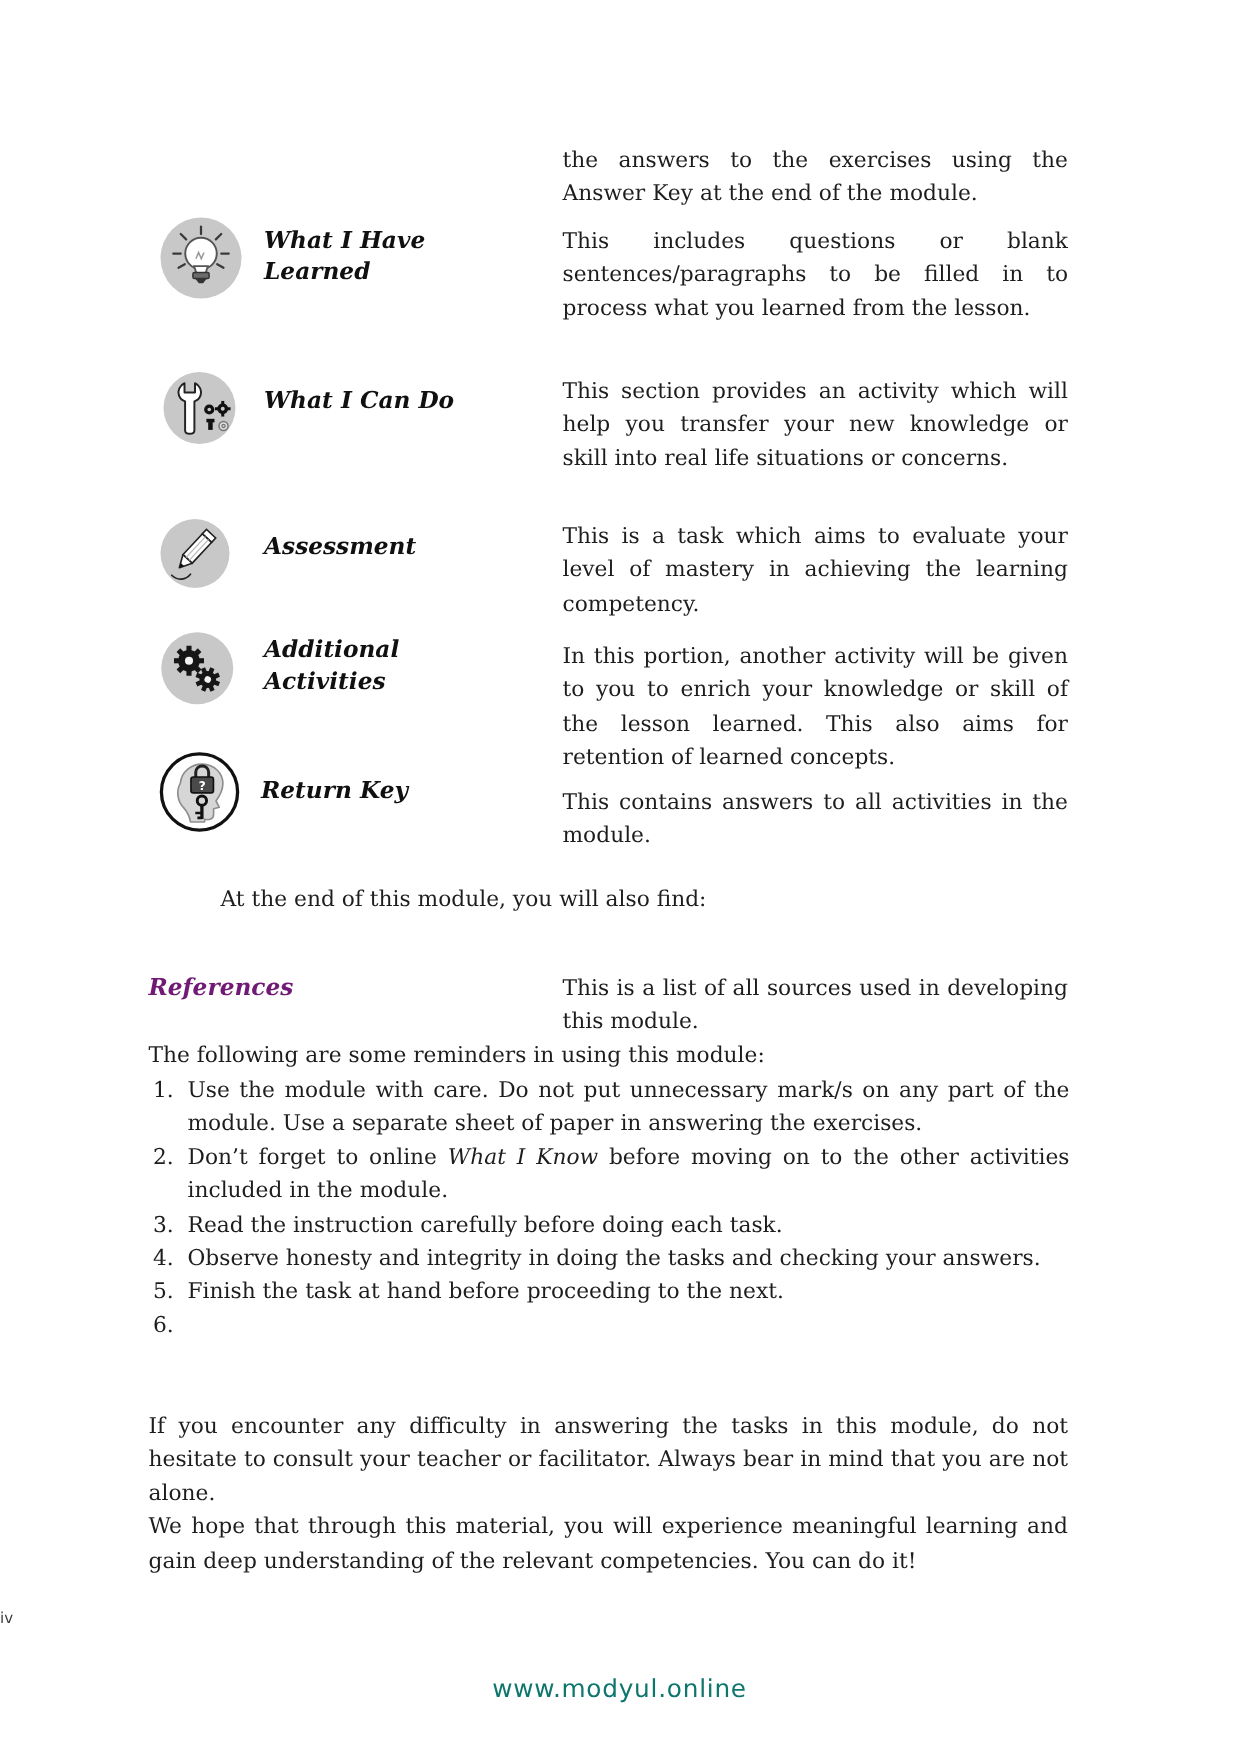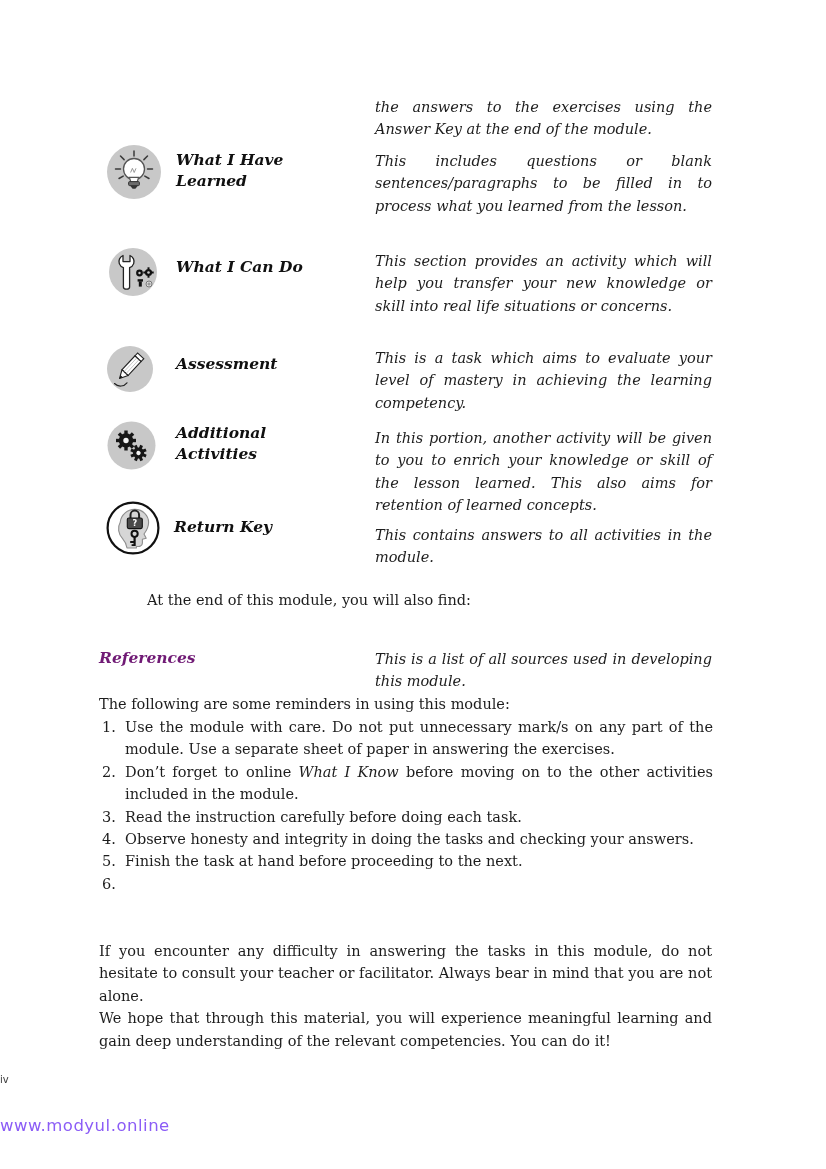--- a/index.html
+++ b/index.html
@@ -7,21 +7,21 @@
     position:relative;
     width:826px; height:1169px;
     background:#ffffff;
     font-family:"DejaVu Serif","Liberation Serif",serif;
     color:#1d1d1d;
     overflow:hidden;
   }
   .txt { font-size:14.5px; line-height:22.4px; }
   .just { text-align:justify; }
   .abs { position:absolute; }
-  .rcol { left:375px; width:337px;font-style:italic; }
+  .rcol { left:375px; width:337px; }
   .full { left:99px; width:613px; }
   .sec-label {
     position:absolute; left:176px; width:140px;
     font-weight:bold; font-style:italic;
     font-size:15.5px; line-height:20.5px; color:#101010;
   }
   .ref-label {
     position:absolute; left:99px;
     font-weight:bold; font-style:italic;
     font-size:15.5px; color:#701a75;
@@ -32,22 +32,22 @@
   .rlist .num { position:absolute; left:3px; top:0; }
   .it { font-style:italic; }
   .closing p { margin:0; }
   .pageno {
     position:absolute; left:0; width:826px; top:1074px;
     text-align:left; font-family:"DejaVu Sans","Liberation Sans",sans-serif;
     font-size:10px; color:#3c3c3c;
   }
   .watermark {
     position:absolute; left:0; width:826px; top:1116px;
-    text-align:left; font-family:"DejaVu Sans","Liberation Sans",sans-serif;
-    font-size:16.5px; color:#8b5cf6; letter-spacing:0.5px;
+    text-align:center; font-family:"DejaVu Sans","Liberation Sans",sans-serif;
+    font-size:16.5px; color:#0f766e; letter-spacing:0.5px;
   }
 </style>
 </head>
 <body>
 
 <div class="page">
 
   <div class="abs rcol txt just" style="top:96px;">the answers to the exercises using the Answer Key at the end of the module.</div>
 
   <svg class="icon" style="left:106px; top:144px;" width="56" height="56" viewBox="0 0 56 56">

